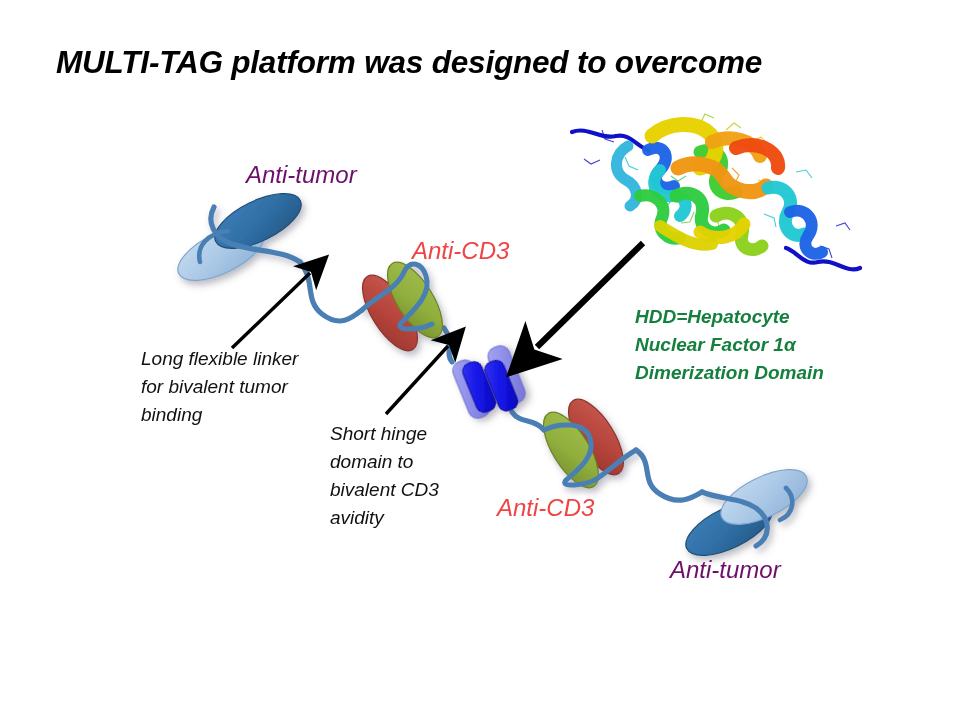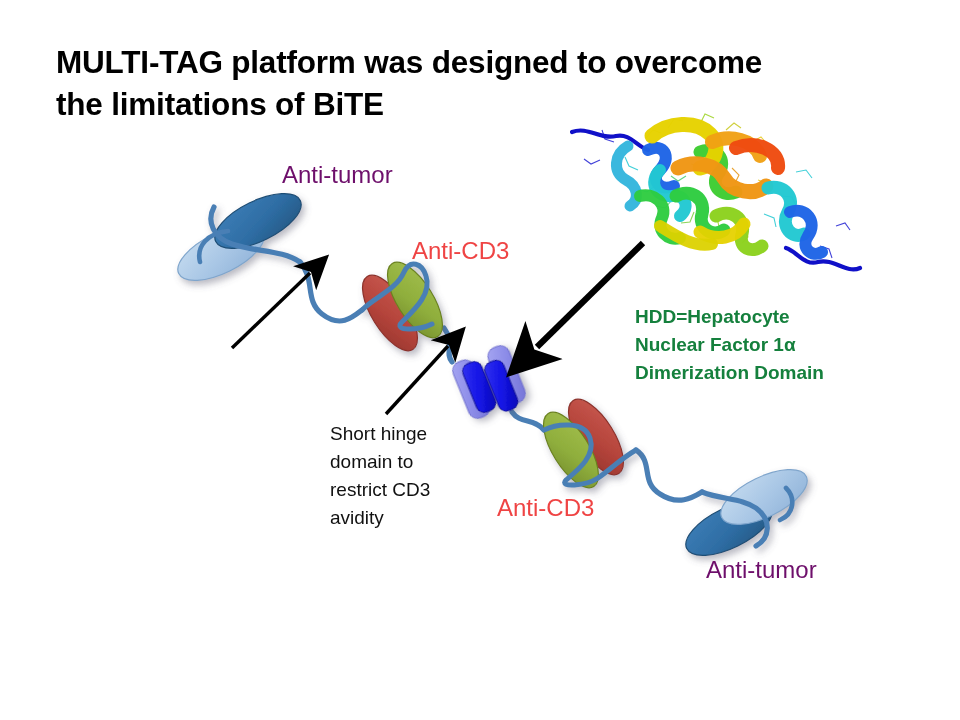--- a/index.html
+++ b/index.html
@@ -1,44 +1,43 @@
 <!DOCTYPE html>
 <html><head>
 <meta charset="utf-8">
 <style>
   html,body{margin:0;padding:0;background:#ffffff;}
   body{width:960px;height:720px;overflow:hidden;
        font-family:"Liberation Sans","DejaVu Sans",sans-serif;
        -webkit-font-smoothing:antialiased;}
-  #slide{position:relative;width:900px;height:720px;background:#ffffff;}
+  #slide{position:relative;width:900px;height:720px;background:#ffffff;font-style:italic;}
 
   #title{
     position:absolute;left:56px;top:42px;width:830px;
     font-size:31.5px;font-weight:bold;color:#000000;
     line-height:1.32;letter-spacing:-0.2px;
   }
   #title .ln{display:block;}
 
   svg#art{position:absolute;left:0;top:0;width:960px;height:720px;}
 
   .lbl{position:absolute;white-space:pre;line-height:1.05;}
-  .lbl-tumor{font-size:24px;color:#6E0F6B;margin-left:36px;}
+  .lbl-tumor{font-size:24px;color:#6E0F6B;}
   .lbl-cd3{font-size:24px;color:#ef4444;}
 
   .note{position:absolute;font-size:19px;color:#111111;line-height:1.47;white-space:pre-line;}
   .hdd{position:absolute;font-size:19px;font-weight:bold;color:#15803d;line-height:1.47;white-space:pre-line;}
 </style>
 </head>
 <body>
 
 <div id="slide">
 
   <div id="title">
     <span class="ln">MULTI-TAG platform was designed to overcome</span>
-    <span class="ln">the limitations of BiTE</span>
   </div>
 
   <svg id="art" viewBox="0 0 960 720">
     <defs>
       <linearGradient id="gDarkBlue" x1="0" y1="0" x2="1" y2="1">
         <stop offset="0%" stop-color="#3E7FB8"></stop>
         <stop offset="55%" stop-color="#2E6DA4"></stop>
         <stop offset="100%" stop-color="#24567F"></stop>
       </linearGradient>
       <linearGradient id="gLightBlue" x1="0" y1="0" x2="1" y2="1">
@@ -175,23 +174,26 @@
   </svg>
 
   <div class="lbl lbl-tumor" style="left:246px;top:162px;">Anti-tumor</div>
 
   <div class="lbl lbl-cd3" style="left:412px;top:238px;">Anti-CD3</div>
 
   <div class="lbl lbl-cd3" style="left:497px;top:495px;">Anti-CD3</div>
 
   <div class="lbl lbl-tumor" style="left:670px;top:557px;">Anti-tumor</div>
 
+  <div class="note" style="left:141px;top:345px;width:210px;">Long flexible linker
+for bivalent tumor
+binding</div>
 
   <div class="note" style="left:330px;top:420px;width:180px;">Short hinge
 domain to
-restrict CD3
+bivalent CD3
 avidity</div>
 
   <div class="hdd" style="left:635px;top:303px;width:250px;">HDD=Hepatocyte
 Nuclear Factor 1α
 Dimerization Domain</div>
 
 </div>
 
 </body></html>

